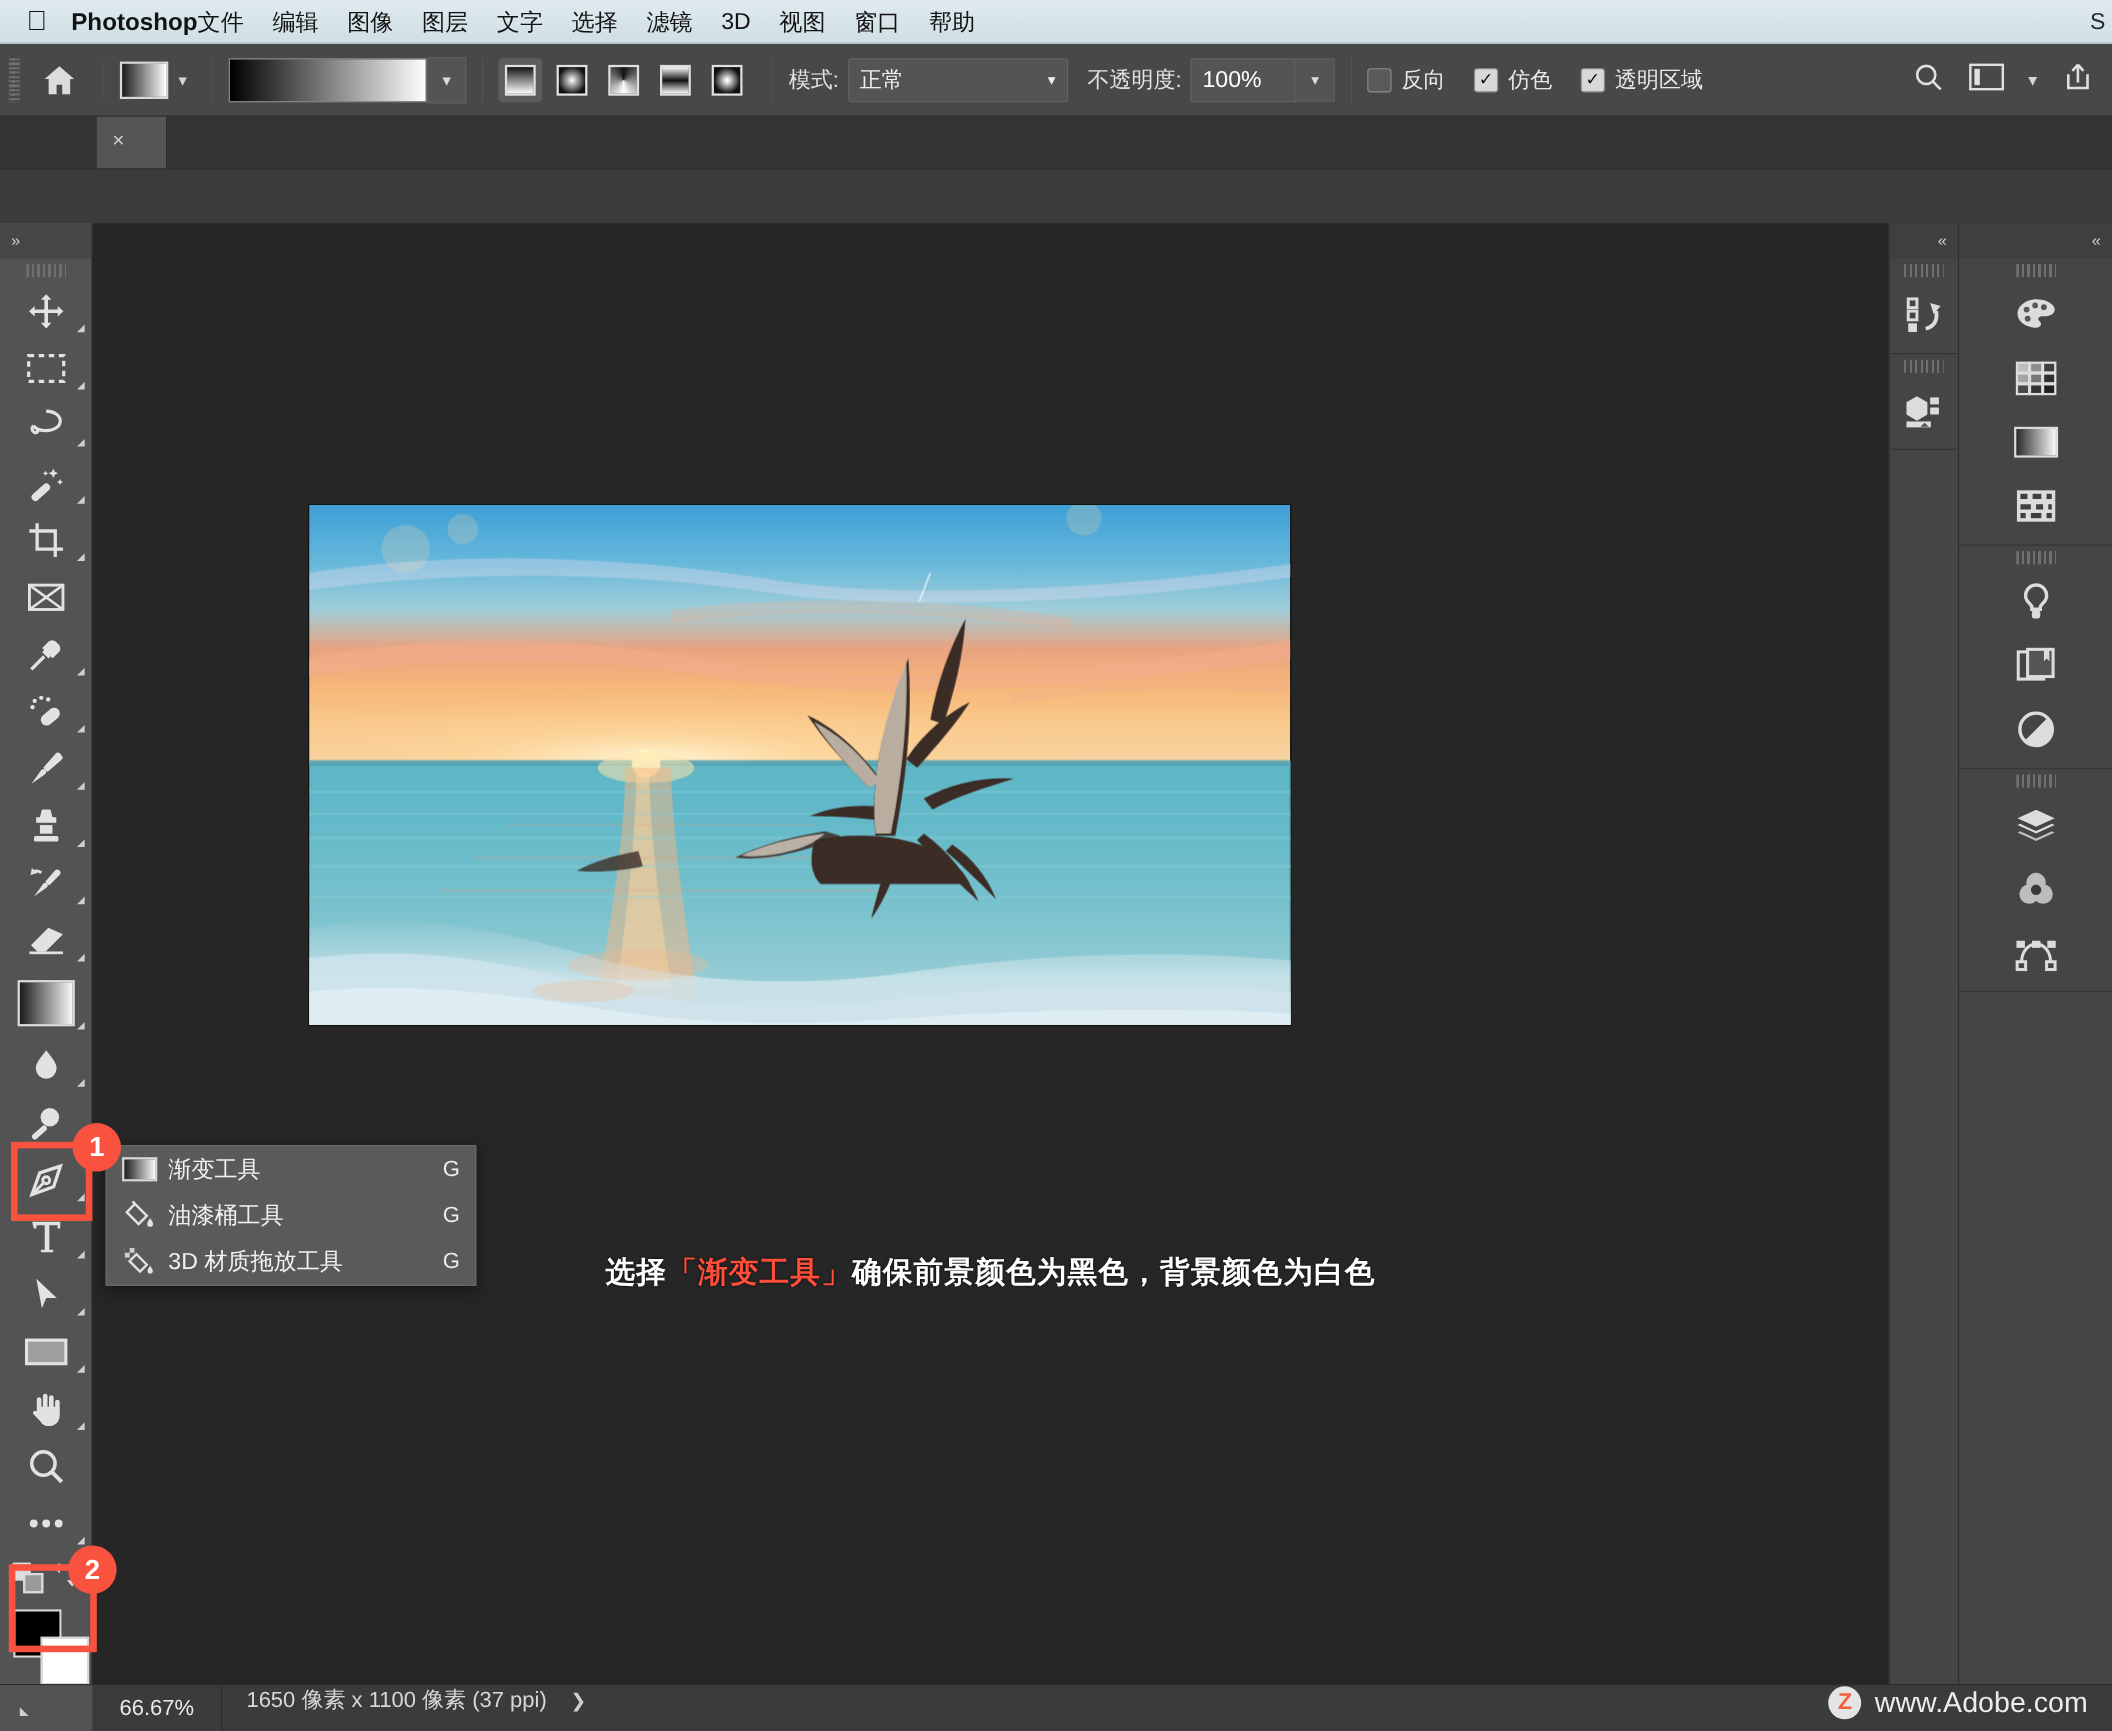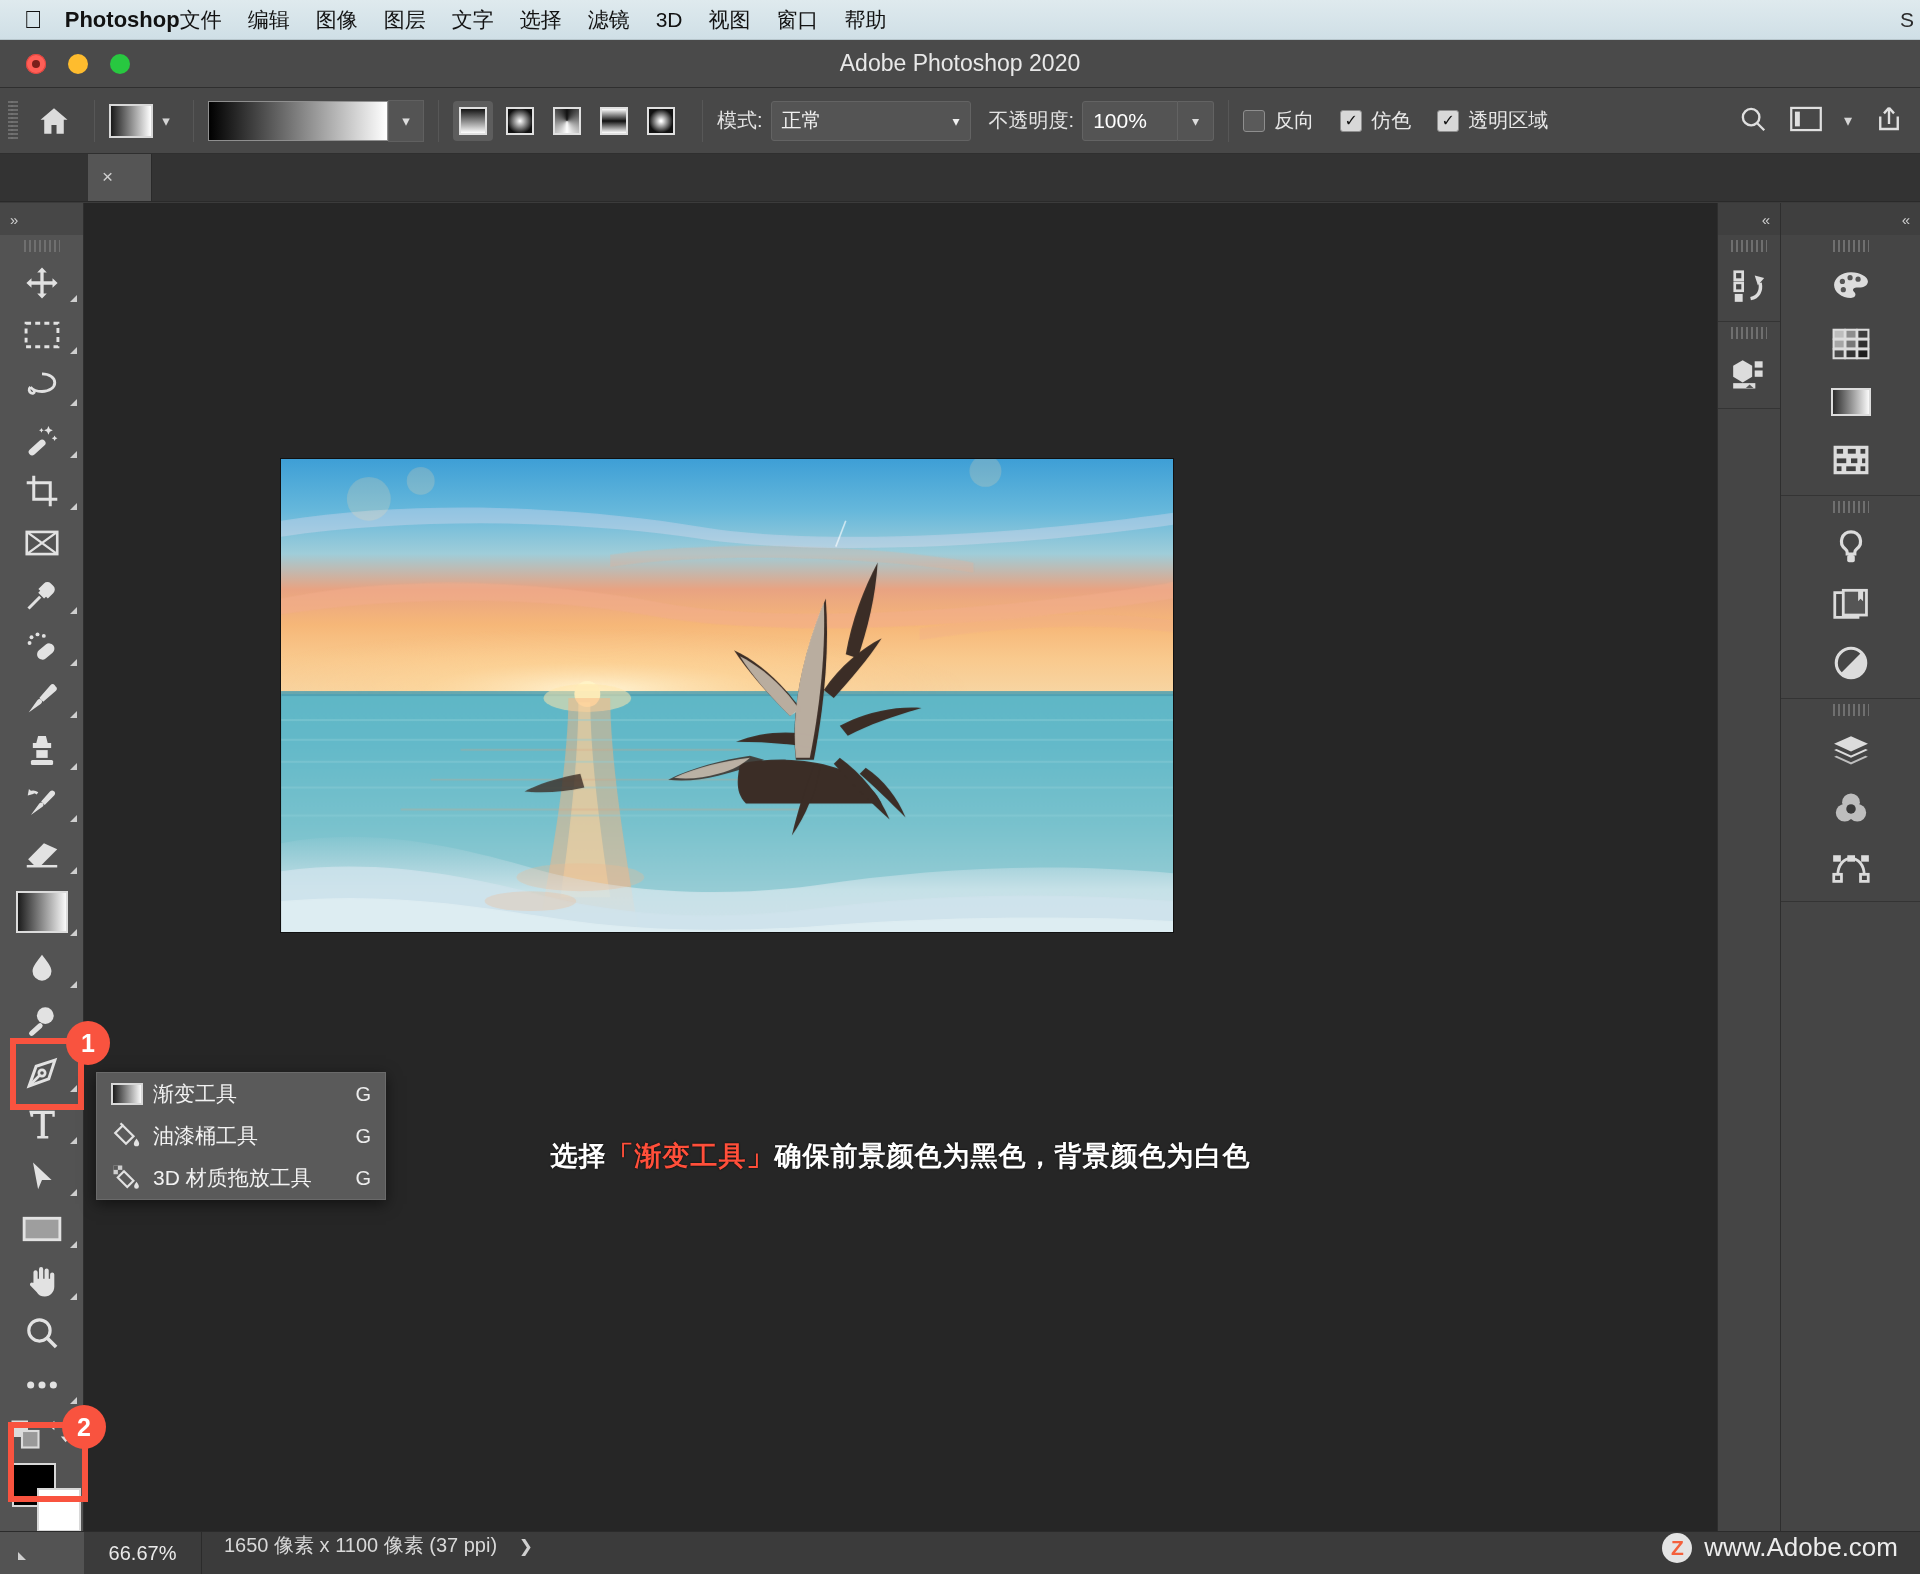--- a/index.html
+++ b/index.html
@@ -119,24 +119,23 @@
   .tool svg{ display:block; }
   .tool .tri{ position:absolute; right:6px; bottom:7px; width:0;height:0;
      border-left:7px solid transparent; border-bottom:7px solid #cfcfcf; }
 
   
   #swatch-row{ height:46px; position:relative; }
   #colors{ position:relative; height:90px; }
 
   
   #flyout{
-    position:absolute; left:96px; top:838px; width:290px;
+    position:absolute; left:96px; top:838px; width:337px;
     background:#5a5a5a; border:1px solid #6a6a6a; z-index:40;
     box-shadow:0 4px 14px rgba(0,0,0,.55);
-    margin-top:31px;
   }
   .fi{ height:42px; display:flex; align-items:center; padding:0 14px; }
   .fi .ico{ width:42px; display:flex; align-items:center; }
   .fi .lbl{ flex:1; font-size:21px; color:#f2f2f2; white-space:nowrap;}
   .fi .key{ font-size:20px; color:#ededed; }
 
   
   .hl-box{ position:absolute; border:6px solid #f9533f; box-sizing:border-box; z-index:35; }
   .badge{ position:absolute; width:44px;height:44px;border-radius:50%;
      background:#f9533f; color:#fff; font-size:25px; font-weight:bold;
@@ -197,28 +196,20 @@
   <span class="mi">滤镜</span>
   <span class="mi">3D</span>
   <span class="mi">视图</span>
   <span class="mi">窗口</span>
   <span class="mi">帮助</span>
   <span class="right-edge">S</span>
 </div>
 
 <div id="ps-window">
 
-  <div id="titlebar">
-    <div id="traffic">
-      <div class="tl red"></div>
-      <div class="tl yellow"></div>
-      <div class="tl green"></div>
-    </div>
-    <div id="app-title">Adobe Photoshop 2020</div>
-  </div>
 
   <div id="optionsbar">
     <div class="grip">
         <i></i>
       </div>
 
     <div class="home-ic">
       <svg width="34" height="34" viewBox="0 0 24 24">
           <path fill="#dcdcdc" d="M12 3 2.5 11.2h2.6V21h5.1v-6.1h3.6V21h5.1v-9.8h2.6z"></path>
         </svg>

